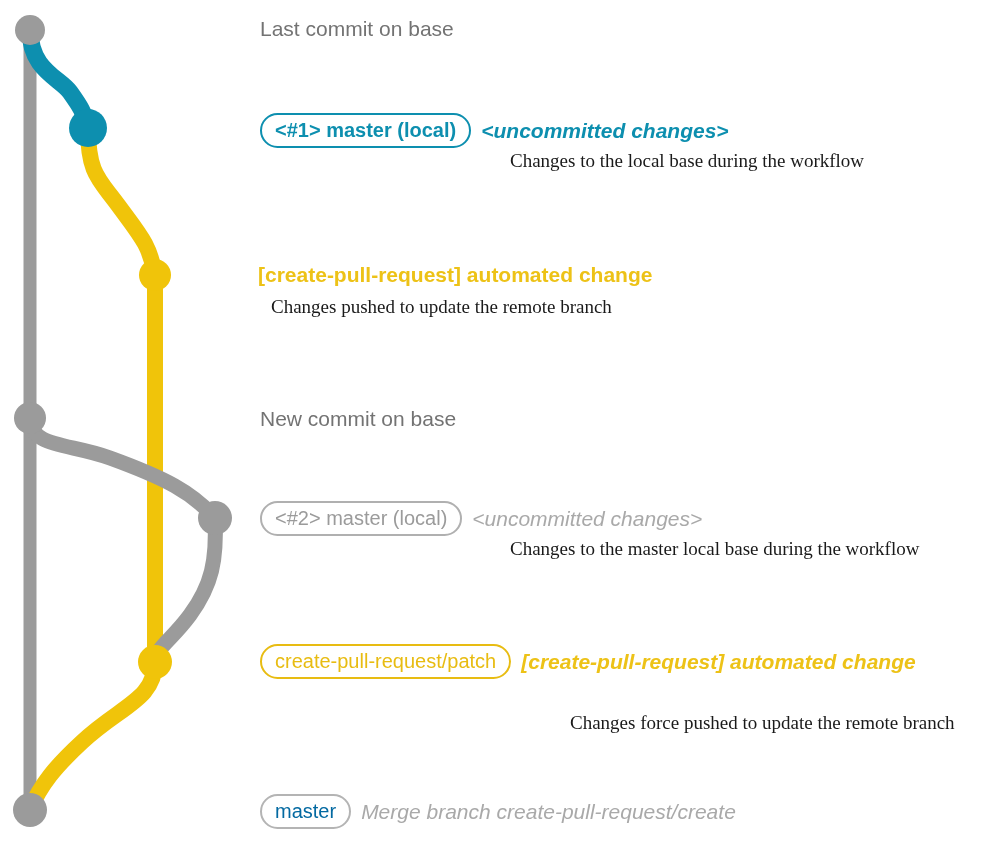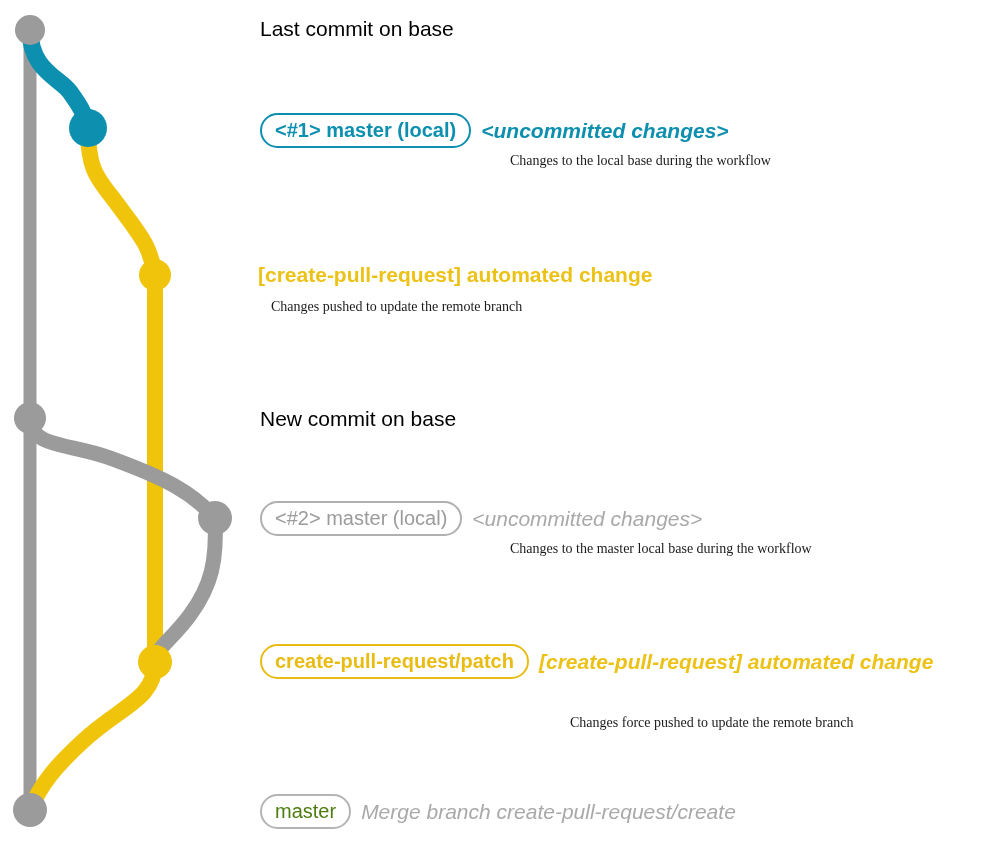--- a/index.html
+++ b/index.html
@@ -19,47 +19,47 @@
     border:2px solid currentColor;
     border-radius:18px;
     padding:5px 13px 6px 13px;
     font-size:20px;
     line-height:20px;
     font-family:"Liberation Sans", sans-serif;
     vertical-align:middle;
   }
   .pill.teal{color:#0d8faf;font-weight:bold;}
   .pill.gray{color:#9b9b9b;border-color:#b0b0b0;font-weight:normal;}
-  .pill.yellow{color:#e8bc12;font-weight:bold;}
-  .pill.gray-plain{color:#4d7c0f;border-color:#b4b4b4;font-weight:normal;}
+  .pill.yellow{color:#e8bc12;font-weight:normal;}
+  .pill.gray-plain{color:#0369a1;border-color:#b4b4b4;font-weight:normal;}
 
   
   .subject{
     font-size:21px;line-height:22px;
     font-family:"Liberation Sans", sans-serif;
     vertical-align:middle;
     display:inline-block;
     margin-left:10px;
     font-style:italic;
   }
   .subject.teal{color:#0d8faf;font-weight:bold;}
   .subject.gray{color:#a9a9a9;font-weight:normal;}
   .subject.yellow{color:#edc217;font-weight:bold;}
 
   .headline{
     font-size:21px;line-height:22px;
     font-family:"Liberation Sans", sans-serif;
   }
-  .headline.gray{color:#000000;text-align:center;}
+  .headline.gray{color:#737373;text-align:center;}
   .headline.yellow{color:#edc217;font-weight:bold;}
 
   
   .desc{
     font-family:"Liberation Serif", serif;
-    font-size:14px;line-height:20px;
+    font-size:19px;line-height:20px;
     color:#1a1a1a;
     white-space:nowrap;
   }
 </style>
 </head>
 <body>
 
 <svg id="graph" viewBox="0 0 988 843" width="988" height="843" xmlns="http://www.w3.org/2000/svg">
 
   <path d="M30,30 L30,810" stroke="#9b9b9b" stroke-width="13" fill="none" stroke-linecap="butt"></path>

